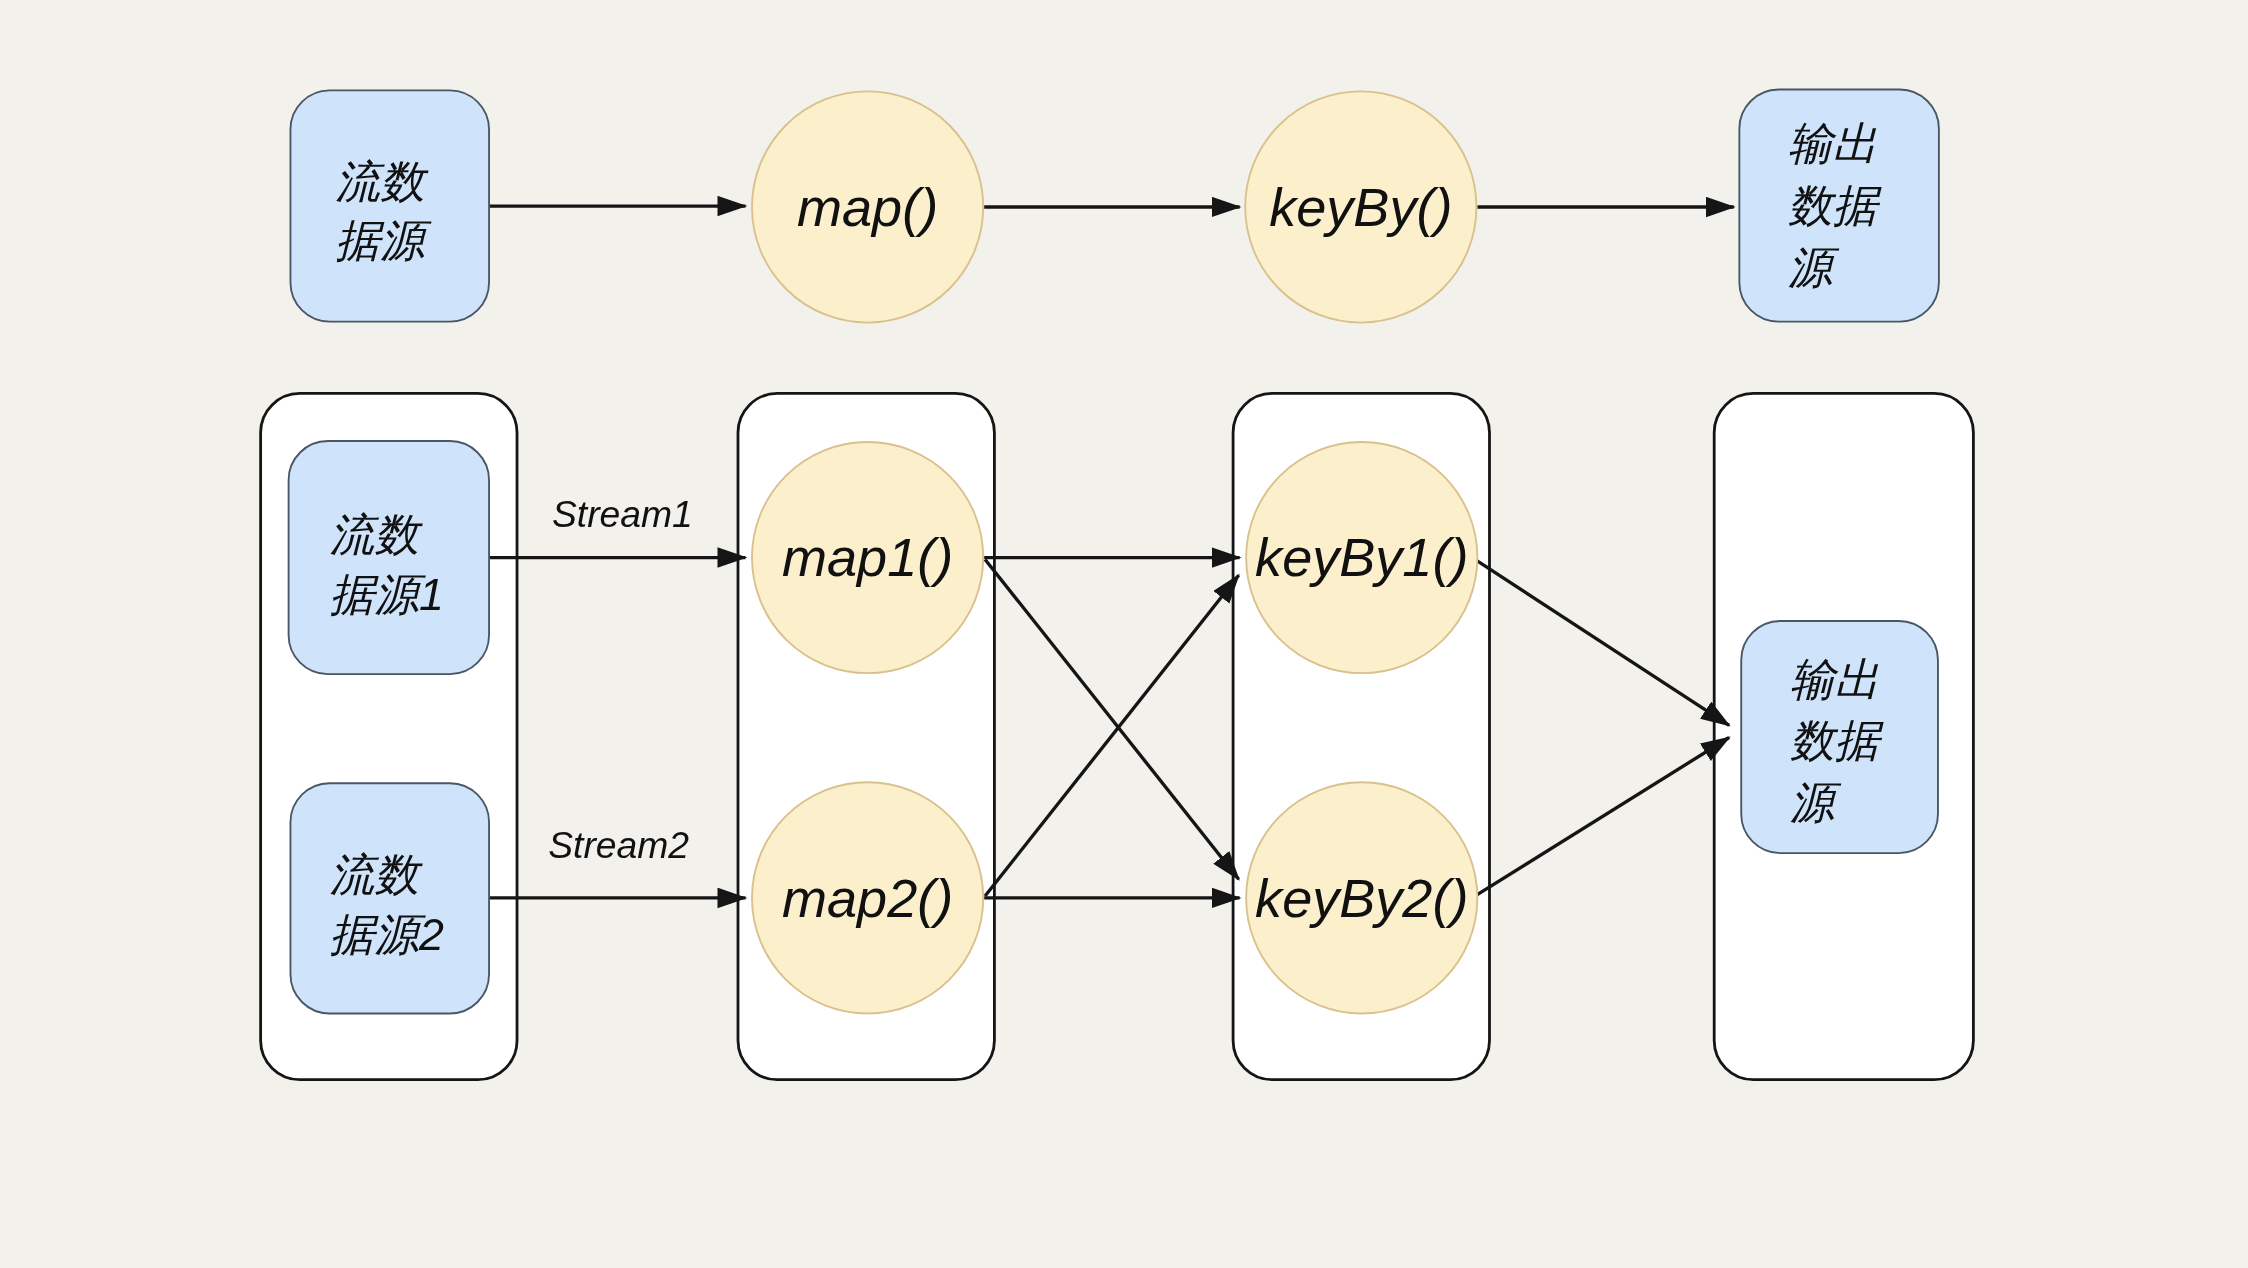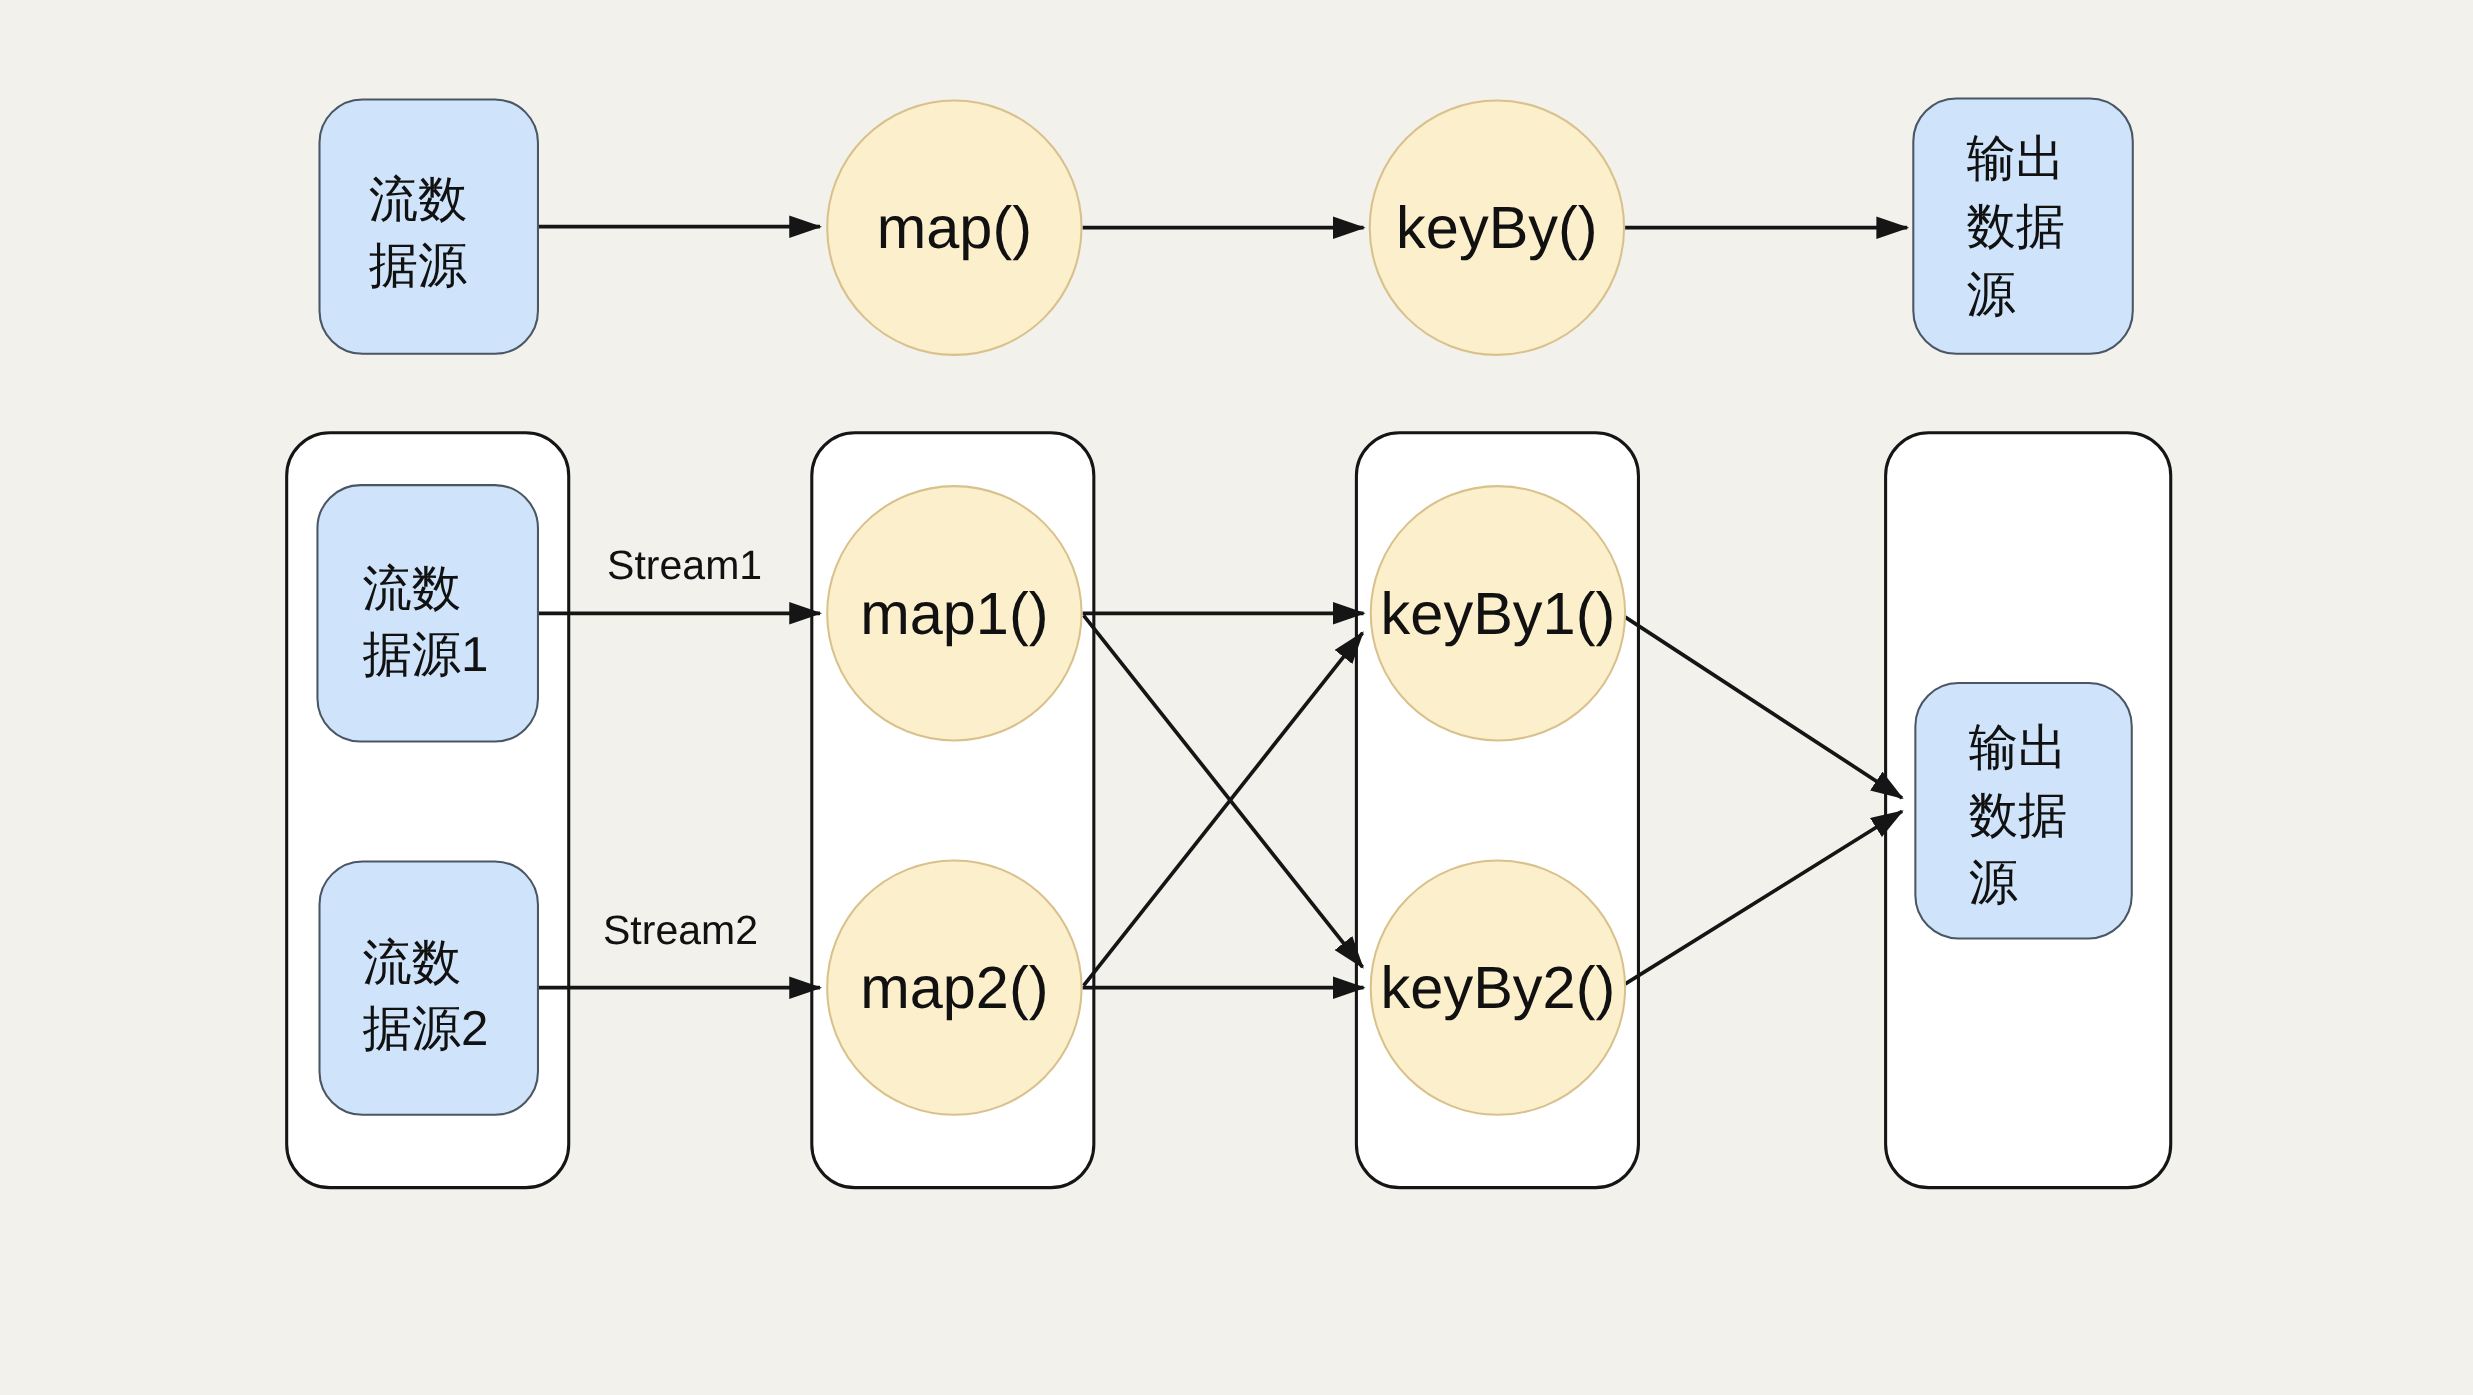--- a/index.html
+++ b/index.html
@@ -6,21 +6,21 @@
     --bg:#F2F1EC;
     --line:#151515;
     --blue:#CFE4FA;
     --blue-border:#4A5664;
     --cream:#FCEFCC;
     --cream-border:#D9C18C;
     --white:#FFFFFF;
     --text:#111111;
   }
   html,body{margin:0;padding:0;background:var(--bg);}
-  .stage{width:2096px;max-width:100%;margin:0 auto;}
+  .stage{width:2096px;max-width:100%;margin:0 auto;font-style:italic;}
   svg{display:block;width:100%;height:auto;}
   .bg{fill:var(--bg);}
   .container{fill:var(--white);stroke:var(--line);stroke-width:3;}
   .bluebox{fill:var(--blue);stroke:var(--blue-border);stroke-width:2;}
   .op-circle{fill:var(--cream);stroke:var(--cream-border);stroke-width:2;}
   .arrow{stroke:var(--line);stroke-width:3.6;fill:none;marker-end:url(#ah);}
   text{fill:var(--text);font-family:"Liberation Sans","DejaVu Sans",sans-serif;}
   .cjk{font-size:48px;text-anchor:start;}
   .node-label{font-size:58px;text-anchor:middle;}
   .stream-label{font-size:40px;text-anchor:middle;}

